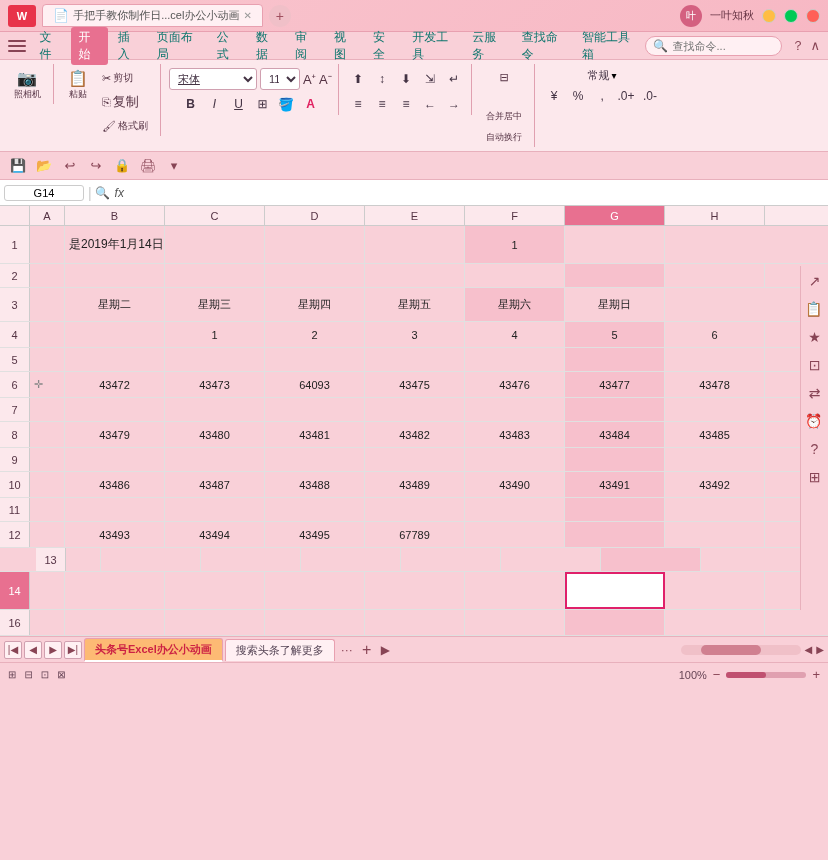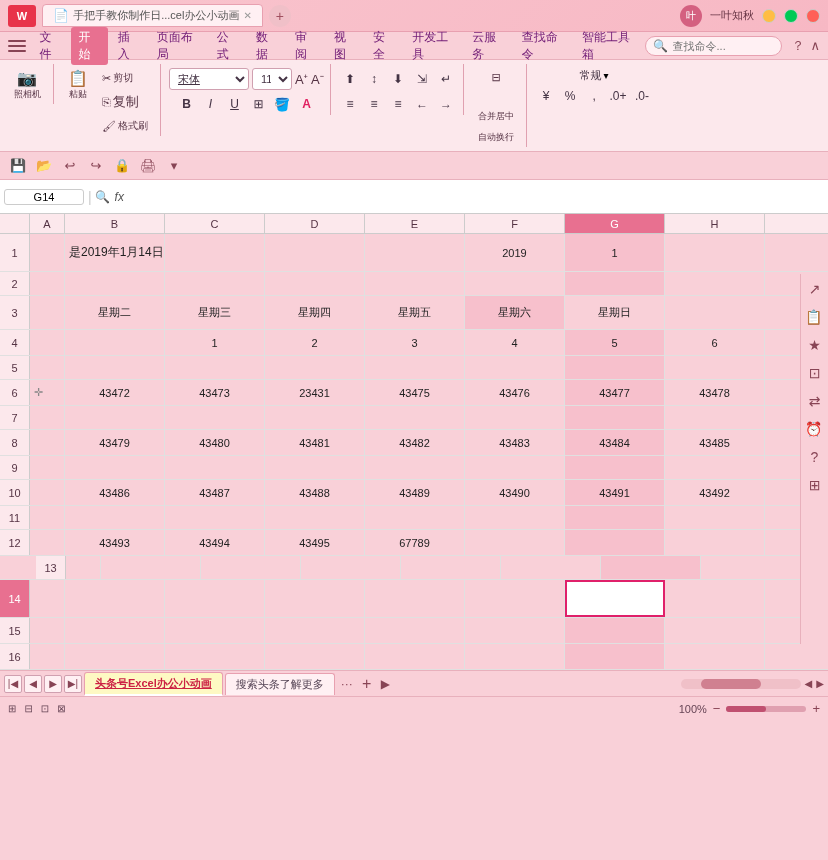--- a/index.html
+++ b/index.html
@@ -16,40 +16,40 @@
     .win-min { background: #ffbd44; }
     .win-max { background: #00ca56; }
     .win-close { background: #ff6057; }
     .user-name { font-size: 11px; color: #663344; }
     .avatar { width: 22px; height: 22px; border-radius: 50%; background: #d46080; display: flex; align-items: center; justify-content: center; color: white; font-size: 10px; }
 
     
     .menu-bar { display: flex; align-items: center; background: #f9d0d8; height: 28px; padding: 0 8px; border-bottom: 1px solid #e8b0bc; gap: 2px; }
     .menu-hamburger { width: 20px; height: 20px; display: flex; flex-direction: column; justify-content: center; gap: 3px; cursor: pointer; margin-right: 4px; }
     .menu-hamburger span { height: 2px; background: #884455; border-radius: 1px; }
-    .menu-item { padding: 2px 8px; font-size: 12px; color: #701a75; cursor: pointer; border-radius: 3px; }
+    .menu-item { padding: 2px 8px; font-size: 12px; color: #0f766e; cursor: pointer; border-radius: 3px; }
     .menu-item.active { background: #e87090; color: white; border-radius: 3px; }
     .menu-search { margin-left: auto; display: flex; align-items: center; background: #fff0f3; border: 1px solid #e8a0b0; border-radius: 10px; padding: 2px 8px; gap: 4px; }
     .menu-search input { border: none; background: transparent; font-size: 11px; outline: none; width: 100px; color: #664455; }
     .menu-right { display: flex; align-items: center; gap: 6px; margin-left: 8px; }
 
     
     .toolbar { display: flex; align-items: center; background: #fce8ec; border-bottom: 1px solid #e8b0bc; padding: 3px 6px; gap: 4px; min-height: 70px; flex-wrap: wrap; }
     .toolbar-group { display: flex; align-items: center; gap: 2px; border-right: 1px solid #e0a0b0; padding-right: 6px; margin-right: 2px; }
     .toolbar-group:last-child { border-right: none; }
     .tb-btn { padding: 2px 5px; font-size: 11px; color: #553344; cursor: pointer; border-radius: 3px; display: flex; flex-direction: column; align-items: center; gap: 1px; min-width: 28px; border: 1px solid transparent; }
     .tb-btn .icon { font-size: 16px; line-height: 1; }
     .tb-btn .label { font-size: 9px; }
     .font-select { height: 22px; border: 1px solid #d0a0b0; border-radius: 3px; font-size: 11px; background: white; padding: 0 4px; color: #443344; }
     .fmt-btn { width: 22px; height: 22px; display: flex; align-items: center; justify-content: center; font-size: 12px; cursor: pointer; border: 1px solid transparent; border-radius: 2px; color: #443344; }
     .fmt-btn.bold { font-weight: bold; }
     .fmt-btn.italic { font-style: italic; }
 
     
-    .formula-bar { display: flex; align-items: center; background: white; border-bottom: 1px solid #ccc; height: 34px; padding: 0 4px; gap: 4px; }
+    .formula-bar { display: flex; align-items: center; background: white; border-bottom: 1px solid #ccc; height: 26px; padding: 0 4px; gap: 4px; }
     .cell-ref { width: 80px; border: 1px solid #ccc; border-radius: 3px; font-size: 11px; text-align: center; padding: 1px 4px; background: white; }
     .formula-divider { color: #ccc; font-size: 14px; }
     .fx-label { font-size: 12px; color: #555; font-style: italic; }
     .formula-input { flex: 1; border: none; outline: none; font-size: 11px; padding: 1px 4px; }
 
     
     .col-header-row { display: flex; background: #fce8ec; border-bottom: 1px solid #ccc; height: 20px; }
     .row-num-header { width: 30px; min-width: 30px; border-right: 1px solid #ccc; }
     .col-header { border-right: 1px solid #ccc; display: flex; align-items: center; justify-content: center; font-size: 11px; color: #553344; font-weight: normal; cursor: pointer; }
     .col-header.selected { background: #e87090; color: white; }
@@ -60,21 +60,21 @@
     .cell { border-right: 1px solid #e0e0e0; display: flex; align-items: center; padding: 0 4px; font-size: 11px; color: #222; overflow: hidden; white-space: nowrap; }
     .cell.selected-col { background: #f7c0cc; }
     .cell.active-cell { border: 2px solid #e0206a; background: white; }
     .cell.text-center { justify-content: center; }
 
     
     .sheet-tabs { display: flex; align-items: center; background: #f9d0d8; border-top: 1px solid #e8b0bc; height: 26px; padding: 0 4px; gap: 2px; }
     .sheet-tab-nav { display: flex; gap: 2px; }
     .nav-btn { width: 18px; height: 18px; display: flex; align-items: center; justify-content: center; font-size: 10px; cursor: pointer; color: #884455; border: 1px solid #d0a0b0; border-radius: 2px; background: #fff0f3; }
     .sheet-tab { padding: 3px 10px; font-size: 11px; border: 1px solid #e8a0b0; border-bottom: none; background: #fff0f3; cursor: pointer; border-radius: 3px 3px 0 0; color: #554455; }
-    .sheet-tab.active { background: #fef9c3; color: #cc2244; font-weight: bold; border-bottom: 2px solid white; text-decoration: underline; }
+    .sheet-tab.active { background: #fdba74; color: #cc2244; font-weight: bold; border-bottom: 2px solid white; }
     .tab-add-btn { width: 20px; height: 20px; display: flex; align-items: center; justify-content: center; color: #884455; font-size: 16px; cursor: pointer; }
     .sheet-tabs-right { margin-left: auto; display: flex; align-items: center; gap: 4px; }
 
     
     .status-bar { display: flex; align-items: center; background: #f9d0d8; border-top: 1px solid #e8b0bc; height: 24px; padding: 0 8px; gap: 8px; }
     .status-item { font-size: 10px; color: #664455; display: flex; align-items: center; gap: 2px; }
     .status-right { margin-left: auto; display: flex; align-items: center; gap: 8px; }
 
     
     .right-sidebar { width: 28px; background: #f9d0d8; border-left: 1px solid #e8b0bc; display: flex; flex-direction: column; align-items: center; padding: 4px 0; gap: 6px; position: absolute; right: 0; top: 60px; bottom: 26px; }
@@ -175,21 +175,21 @@
         <div class="tb-btn" style="flex-direction:row; gap:2px;">
           <span>🖌</span>
           <span style="font-size:10px;">格式刷</span>
         </div>
       </div>
     </div>
   </div>
 
   <div class="toolbar-group" style="flex-direction:column; gap:3px; padding-top:4px;">
     <div style="display:flex; gap:3px; align-items:center;">
-      <select class="font-select" style="width:80px;text-decoration:underline;">
+      <select class="font-select" style="width:88px;text-decoration:underline;">
         <option>宋体</option>
       </select>
       <select class="font-select" style="width:40px;">
         <option>11</option>
       </select>
       <span style="font-size:13px; cursor:pointer; color:#553344;">A⁺</span>
       <span style="font-size:13px; cursor:pointer; color:#553344;">A⁻</span>
     </div>
     <div style="display:flex; gap:2px; align-items:center;">
       <span class="fmt-btn bold">B</span>
@@ -276,21 +276,20 @@
       <div class="col-header c-h">H</div>
     </div>
 
     <div class="grid-row" style="height:38px;">
       <div class="row-num c-row-num">1</div>
       <div class="cell c-a"></div>
       <div class="cell c-b" style="font-size:12px;">是2019年1月14日 星期一</div>
       <div class="cell c-c"></div>
       <div class="cell c-d"></div>
       <div class="cell c-e"></div>
-      <div class="cell c-f text-center">2019</div>
       <div class="cell c-g text-center selected-col">1</div>
       <div class="cell c-h"></div>
     </div>
 
     <div class="grid-row" style="height:24px;">
       <div class="row-num c-row-num">2</div>
       <div class="cell c-a"></div>
       <div class="cell c-b"></div>
       <div class="cell c-c"></div>
       <div class="cell c-d"></div>
@@ -333,21 +332,21 @@
       <div class="cell c-f"></div>
       <div class="cell c-g selected-col"></div>
       <div class="cell c-h"></div>
     </div>
 
     <div class="grid-row" style="height:26px;">
       <div class="row-num c-row-num">6</div>
       <div class="cell c-a" style="color:#888;">✛</div>
       <div class="cell c-b text-center">43472</div>
       <div class="cell c-c text-center">43473</div>
-      <div class="cell c-d text-center">23431</div>
+      <div class="cell c-d text-center">64093</div>
       <div class="cell c-e text-center">43475</div>
       <div class="cell c-f text-center">43476</div>
       <div class="cell c-g text-center selected-col">43477</div>
       <div class="cell c-h text-center">43478</div>
     </div>
 
     <div class="grid-row" style="height:24px;">
       <div class="row-num c-row-num">7</div>
       <div class="cell c-a"></div>
       <div class="cell c-b"></div>
@@ -436,31 +435,20 @@
       <div class="cell c-a"></div>
       <div class="cell c-b"></div>
       <div class="cell c-c"></div>
       <div class="cell c-d"></div>
       <div class="cell c-e"></div>
       <div class="cell c-f"></div>
       <div class="cell c-g active-cell"></div>
       <div class="cell c-h"></div>
     </div>
 
-    <div class="grid-row" style="height:26px;">
-      <div class="row-num c-row-num">15</div>
-      <div class="cell c-a"></div>
-      <div class="cell c-b"></div>
-      <div class="cell c-c"></div>
-      <div class="cell c-d"></div>
-      <div class="cell c-e"></div>
-      <div class="cell c-f"></div>
-      <div class="cell c-g selected-col"></div>
-      <div class="cell c-h"></div>
-    </div>
 
     <div class="grid-row" style="height:26px;">
       <div class="row-num c-row-num">16</div>
       <div class="cell c-a"></div>
       <div class="cell c-b"></div>
       <div class="cell c-c"></div>
       <div class="cell c-d"></div>
       <div class="cell c-e"></div>
       <div class="cell c-f"></div>
       <div class="cell c-g selected-col"></div>

